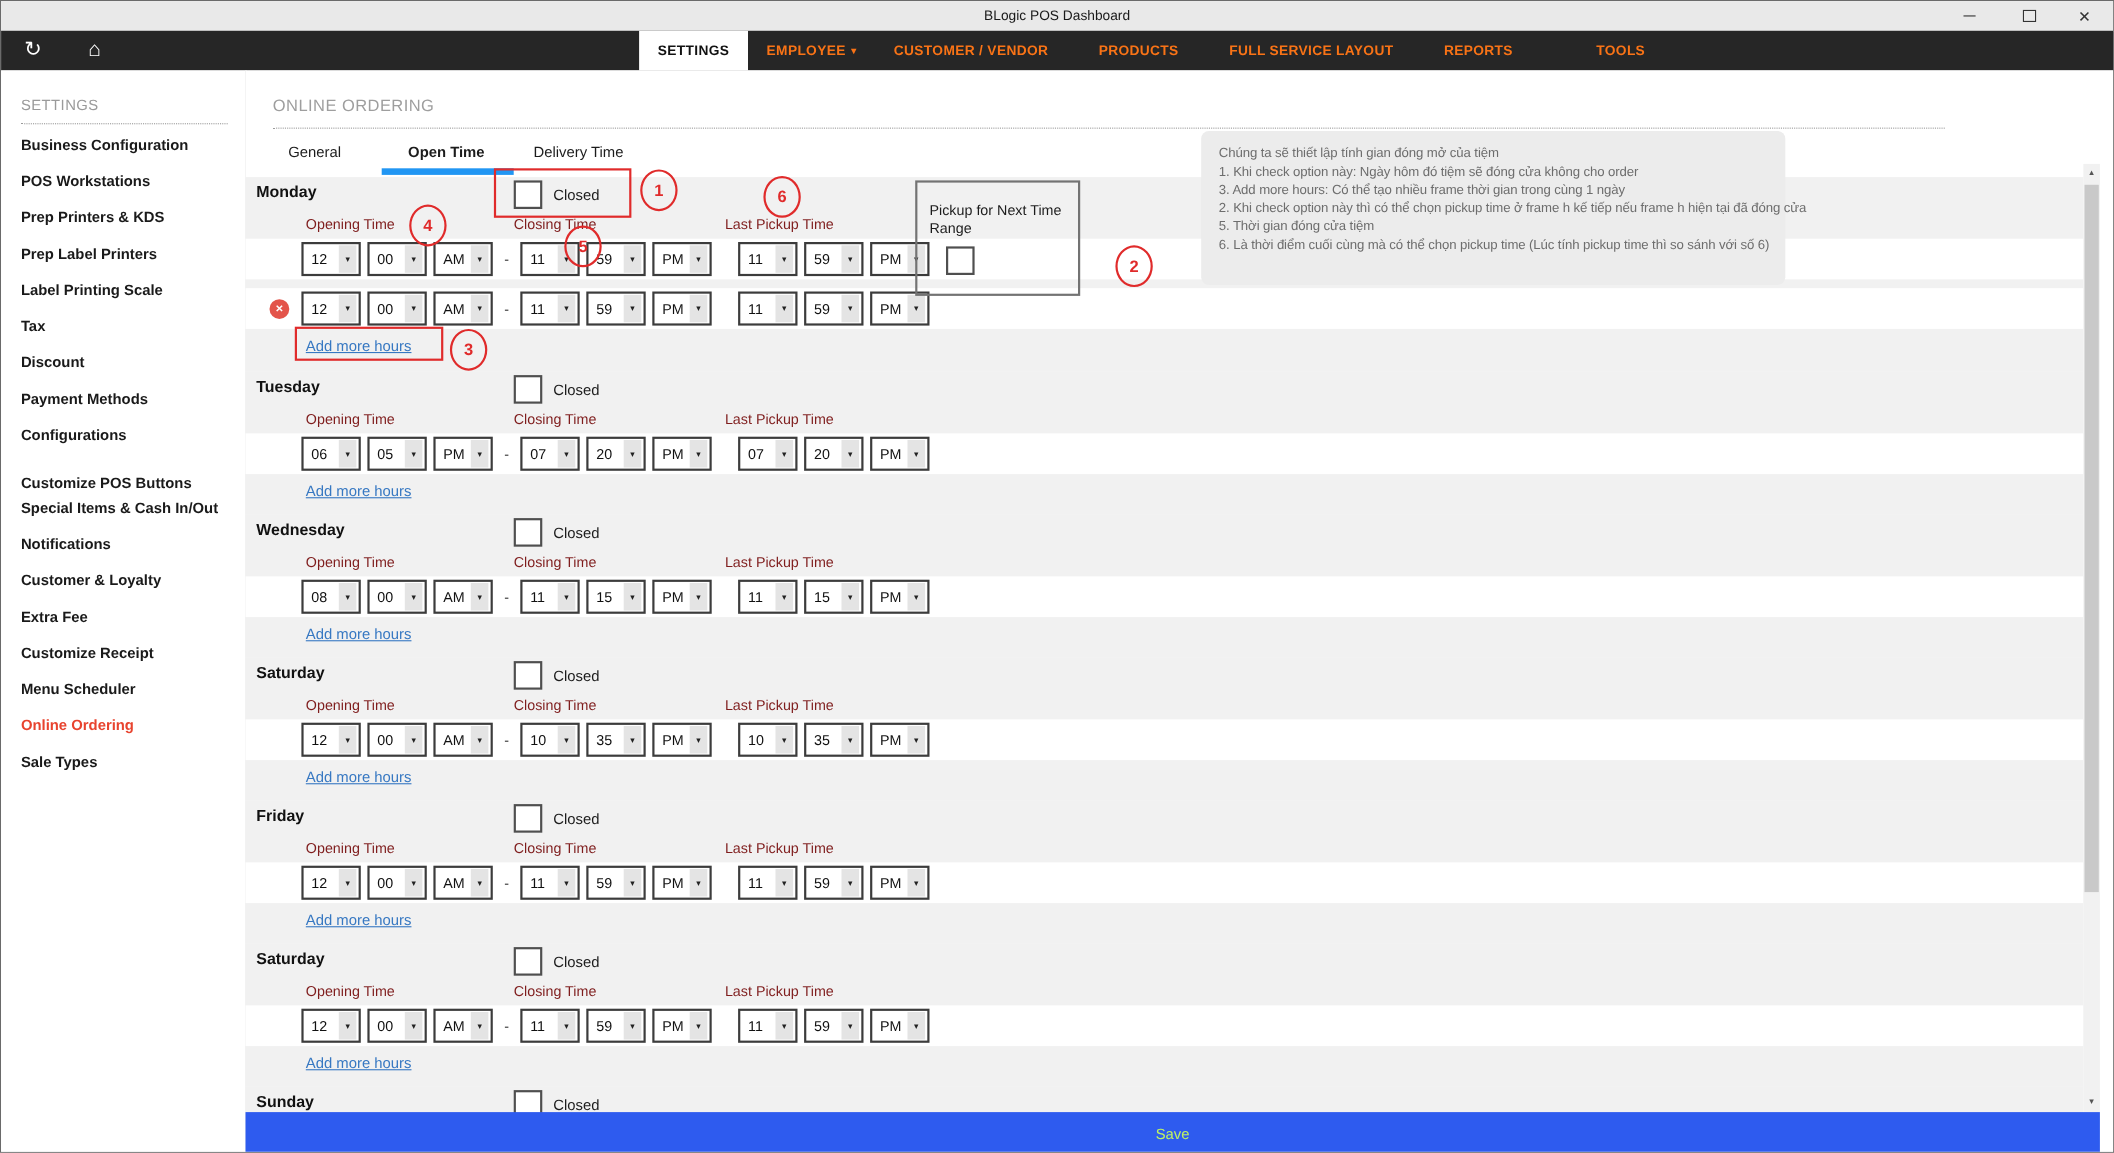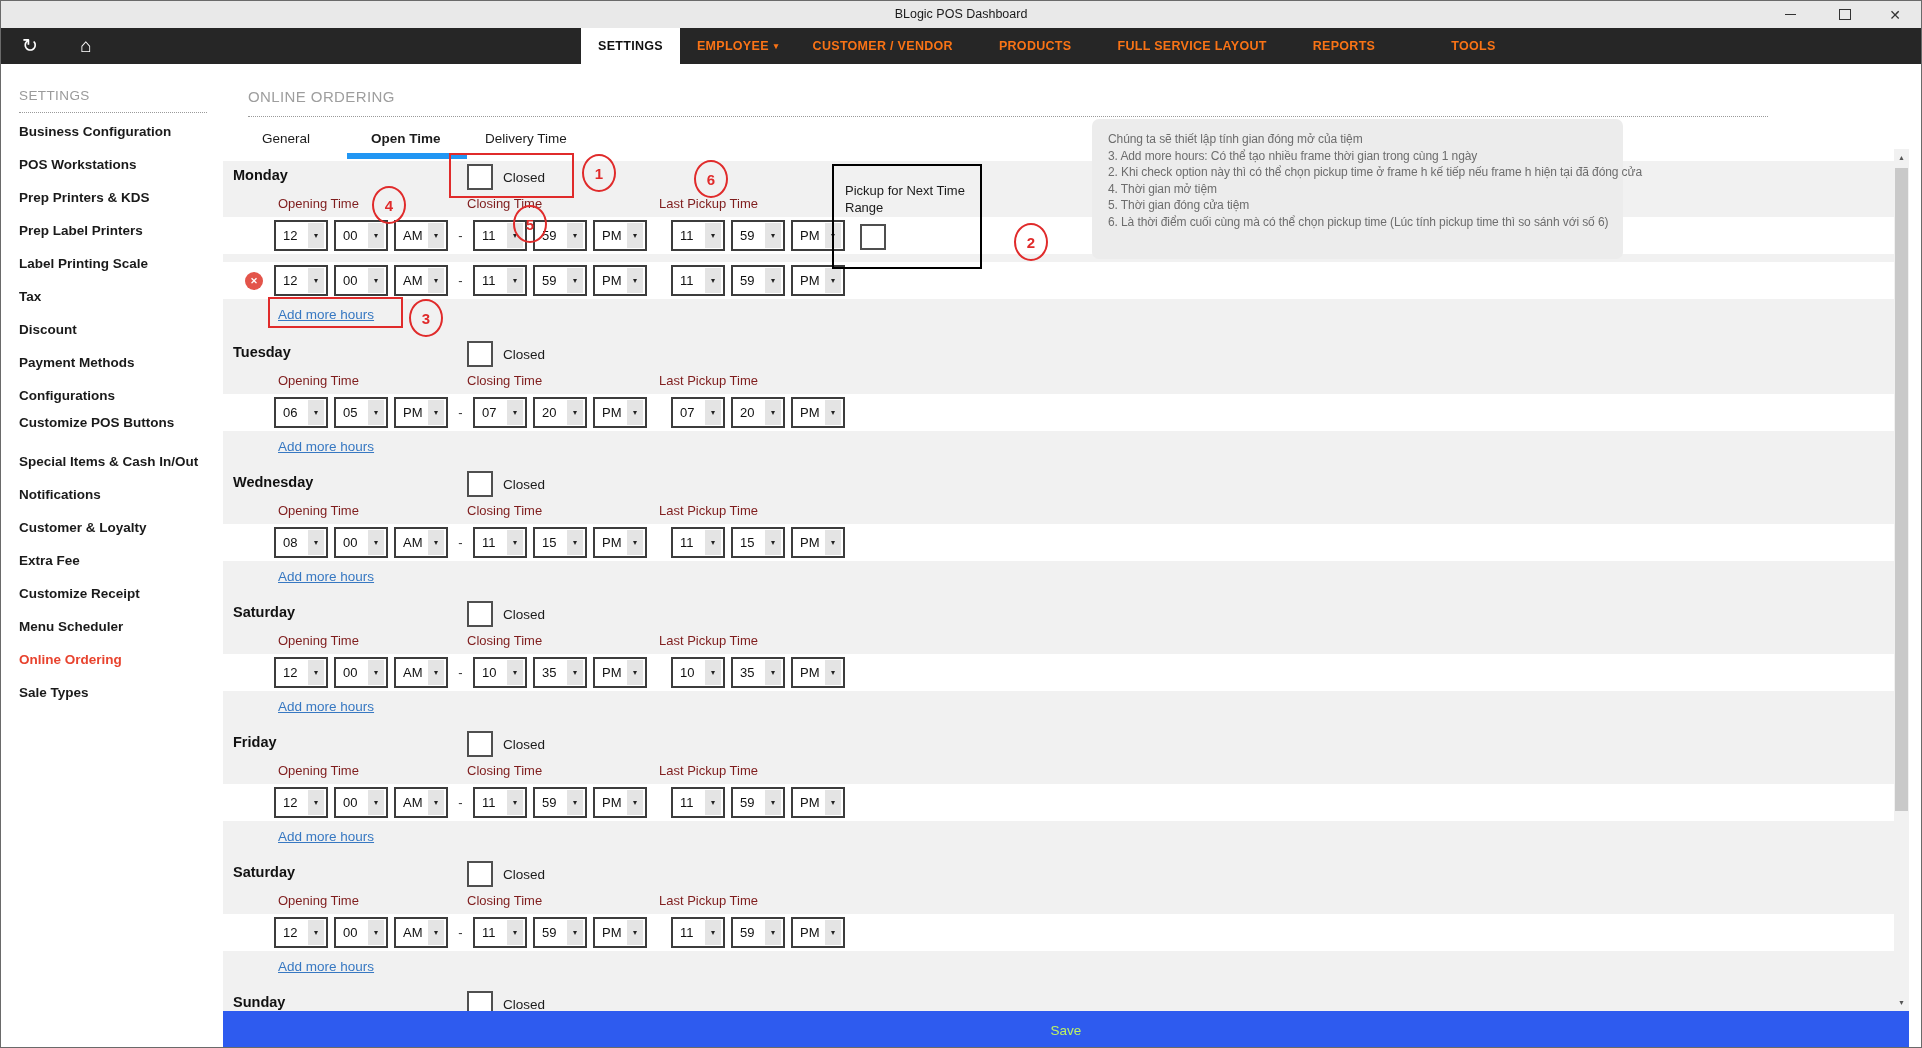--- a/index.html
+++ b/index.html
@@ -65,21 +65,21 @@
         background:#e3544a;color:#fff;font-size:9px;font-weight:bold;display:flex;
         align-items:center;justify-content:center;}
   .d-addmore{height:30px;display:flex;align-items:center;padding-left:55px;}
   .addmore-link{color:#3778c2;font-size:13.5px;text-decoration:underline;}
   
   #overlay{position:absolute;inset:0;pointer-events:none;}
   #tooltip{position:absolute;left:869px;top:55px;width:531px;height:140px;box-sizing:border-box;
            background:#ececec;border-radius:7px;padding:12px 0 0 16px;}
   #tooltip div{font-size:12px;line-height:16.5px;color:#6d6d6d;white-space:nowrap;letter-spacing:-0.1px;}
   #pickup-panel{position:absolute;left:609px;top:100px;width:150px;height:105px;box-sizing:border-box;
-           border:2px solid #000000;pointer-events:auto;}
+           border:2px solid #737373;pointer-events:auto;}
   #pickup-panel .pp-label{position:absolute;left:11px;top:16px;width:120px;font-size:13px;
            color:#1c1c1c;line-height:17px;}
   #pickup-panel .cb{position:absolute;left:26px;top:58px;}
   .ann-rect{position:absolute;border:2px solid #e02b2b;box-sizing:border-box;}
   #rect-closed{left:226px;top:89px;width:125px;height:45px;}
   #rect-addmore{left:45px;top:233px;width:135px;height:31px;}
   .ann-circle{position:absolute;width:34px;height:38px;border:2.5px solid #e02b2b;border-radius:50%;
            box-sizing:border-box;display:flex;align-items:center;justify-content:center;
            color:#e02b2b;font-size:15px;font-weight:bold;background:transparent;}
   
@@ -129,21 +129,21 @@
   <div id="sb-sep"></div>
 <div class="sb-item" style="top: 58px;">Business Configuration</div>
     <div class="sb-item" style="top: 91px;">POS Workstations</div>
     <div class="sb-item" style="top: 124px;">Prep Printers &amp; KDS</div>
     <div class="sb-item" style="top: 157px;">Prep Label Printers</div>
     <div class="sb-item" style="top: 190px;">Label Printing Scale</div>
     <div class="sb-item" style="top: 223px;">Tax</div>
     <div class="sb-item" style="top: 256px;">Discount</div>
     <div class="sb-item" style="top: 289px;">Payment Methods</div>
     <div class="sb-item" style="top: 322px;">Configurations</div>
-    <div class="sb-item" style="top: 349px;">Customize POS Buttons</div>
+    <div class="sb-item" style="top: 366px;">Customize POS Buttons</div>
     <div class="sb-item" style="top: 388px;">Special Items &amp; Cash In/Out</div>
     <div class="sb-item" style="top: 421px;">Notifications</div>
     <div class="sb-item" style="top: 454px;">Customer &amp; Loyalty</div>
     <div class="sb-item" style="top: 487px;">Extra Fee</div>
     <div class="sb-item" style="top: 520px;">Customize Receipt</div>
     <div class="sb-item" style="top: 553px;">Menu Scheduler</div>
     <div class="sb-item active" style="top: 586px;">Online Ordering</div>
     <div class="sb-item" style="top: 619px;">Sale Types</div>
   </div>
 
@@ -539,23 +539,23 @@
             <span class="cb"></span>
             <span class="closed-label">Closed</span>
           </span>
         </div>
       </div>
     </div>
 
   <div id="overlay">
     <div id="tooltip">
       <div>Chúng ta sẽ thiết lập tính gian đóng mở của tiệm</div>
+      <div>1. Khi check option này: Ngày hôm đó tiệm sẽ đóng cửa không cho order</div>
       <div>3. Add more hours: Có thể tạo nhiều frame thời gian trong cùng 1 ngày</div>
       <div>2. Khi check option này thì có thể chọn pickup time ở frame h kế tiếp nếu frame h hiện tại đã đóng cửa</div>
-      <div>4. Thời gian mở tiệm</div>
       <div>5. Thời gian đóng cửa tiệm</div>
       <div>6. Là thời điểm cuối cùng mà có thể chọn pickup time (Lúc tính pickup time thì so sánh với số 6)</div>
     </div>
 
     <div id="pickup-panel">
       <div class="pp-label">Pickup for Next Time Range</div>
       <span class="cb"></span>
     </div>
 
     <div class="ann-rect" id="rect-closed"></div>

